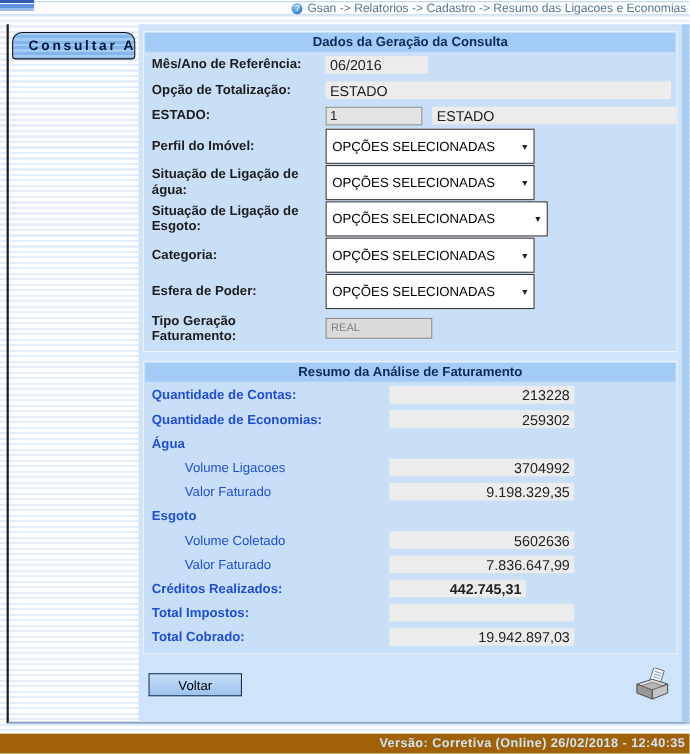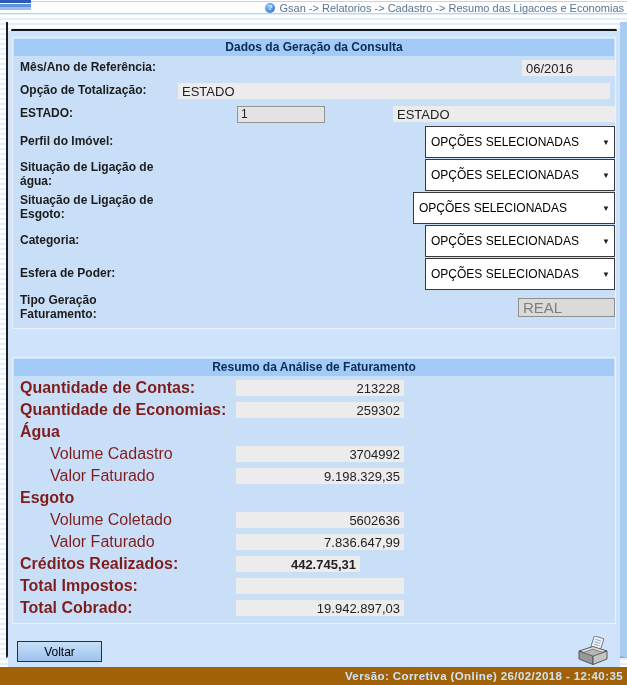--- a/index.html
+++ b/index.html
@@ -25,40 +25,40 @@
   }
   .logo-frag {
     position: absolute; top: 0; left: 0; width: 31px; height: 10px;
     background: linear-gradient(180deg, #2d5cb4 0 3px, #ffffff 3px 4px, #5e92dd 4px 7px, #9bbdee 7px 10px);
   }
   
   .frame {
     margin-left: 6px; height: 636px;
     border-left: 2px solid #1c1c1c; border-right: 7px solid #a9cdf1;
     border-bottom: 2px solid #8aa6c8;
-    display: flex; flex-direction: column;
+    display: flex; flex-direction: row;
   }
   .titlebar {
     margin: 7px 3px 0 3px; height: 25px;
     border: 1px solid #131313; border-radius: 9px 9px 3px 3px;
     background: repeating-linear-gradient(180deg, #a5cbf4 0px, #a5cbf4 2px, #82b5ec 2px, #82b5ec 5px);
     color: #07193f; font-size: 12.5px; font-weight: bold; letter-spacing: 2.5px;
     line-height: 23px; padding-left: 14px; white-space: nowrap; overflow: hidden;
   }
   .content { flex: 1; background: #cfe3fa; padding: 6px 4px 0 4px; }
   
   .panel { background: #c9dff8; border: 1px solid #e9f2fd; padding-bottom: 4px; }
-  .panel + .panel { margin-top: 28px; }
+  .panel + .panel { margin-top: 8px; }
   .panel-header {
     margin: 1px; height: 17px; line-height: 17px;
     background: #a2cbf6; color: #0d2a58;
     font-size: 12px; font-weight: bold; text-align: center;
   }
   
-  .frow { display: flex; align-items: center; padding-left: 7px; min-height: 22px; margin-top: 1px; justify-content: space-between; }
+  .frow { display: flex; align-items: center; padding-left: 7px; min-height: 22px; margin-top: 1px; }
   .frow.tall { min-height: 29px; }
   .flabel {
     width: 158px; flex: 0 0 158px;
     font-size: 12px; font-weight: bold; color: #1c1c1c; line-height: 1.15;
     padding-right: 6px;
   }
   .vbox {
     background: #ececec; height: 16px; font-size: 13px; color: #222;
     display: flex; align-items: center; padding: 0 4px; overflow: hidden;
   }
@@ -72,25 +72,25 @@
   .select {
     height: 32px; border: 1px solid #3a3a3a; background: #ffffff;
     display: flex; align-items: center; justify-content: space-between;
     font-size: 12px; color: #000; padding: 0 4px 0 5px; cursor: pointer;
   }
   .w190 { width: 190px; }
   .w202 { width: 202px; }
   .select .arrow { font-size: 8px; color: #222; margin-left: 6px; }
   .disabled-input {
     width: 97px; height: 19px; border: 1px solid #8f8f8f; background: #dadada;
-    font-size: 15px; color: #7e7e7e; display: flex; align-items: center; padding: 0 4px;
+    font-size: 10px; color: #7e7e7e; display: flex; align-items: center; padding: 0 4px;
   }
   
   .srow { display: flex; align-items: center; padding-left: 7px; min-height: 22px; }
-  .slabel { width: 216px; flex: 0 0 216px; font-size: 16px; font-weight: bold; color: #7f1d1d; }
+  .slabel { width: 216px; flex: 0 0 216px; font-size: 12px; font-weight: bold; color: #1d4ed8; }
   .slabel.indent { padding-left: 30px; font-weight: normal; }
   .sbox { width: 168px; justify-content: flex-end; text-align: right; }
   .sbox.narrow { width: 124px; }
   .sbox.boldval { font-weight: bold; }
   
   .actions { display: flex; justify-content: space-between; align-items: center; padding: 12px 6px 0 5px; }
   .btn-voltar {
     width: 85px; height: 21px;
     background: linear-gradient(180deg, #c8dff8, #9cc2ee);
     border: 1px solid #16325c; font-family: "Liberation Sans", sans-serif;
@@ -194,21 +194,21 @@
         <div class="vbox sbox">213228</div>
       </div>
       <div class="srow">
         <div class="slabel">Quantidade de Economias:</div>
         <div class="vbox sbox">259302</div>
       </div>
       <div class="srow">
         <div class="slabel">Água</div>
       </div>
       <div class="srow">
-        <div class="slabel indent">Volume Cadastro</div>
+        <div class="slabel indent">Volume Ligacoes</div>
         <div class="vbox sbox">3704992</div>
       </div>
       <div class="srow">
         <div class="slabel indent">Valor Faturado</div>
         <div class="vbox sbox">9.198.329,35</div>
       </div>
       <div class="srow">
         <div class="slabel">Esgoto</div>
       </div>
       <div class="srow">

